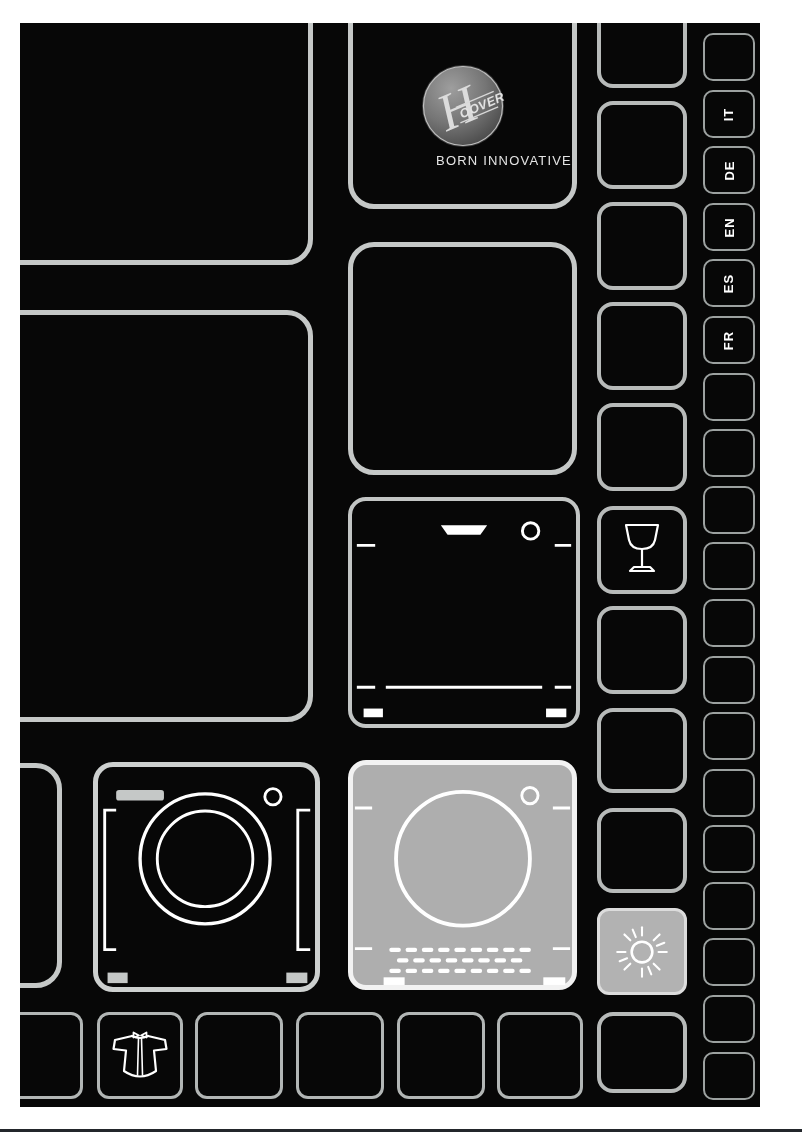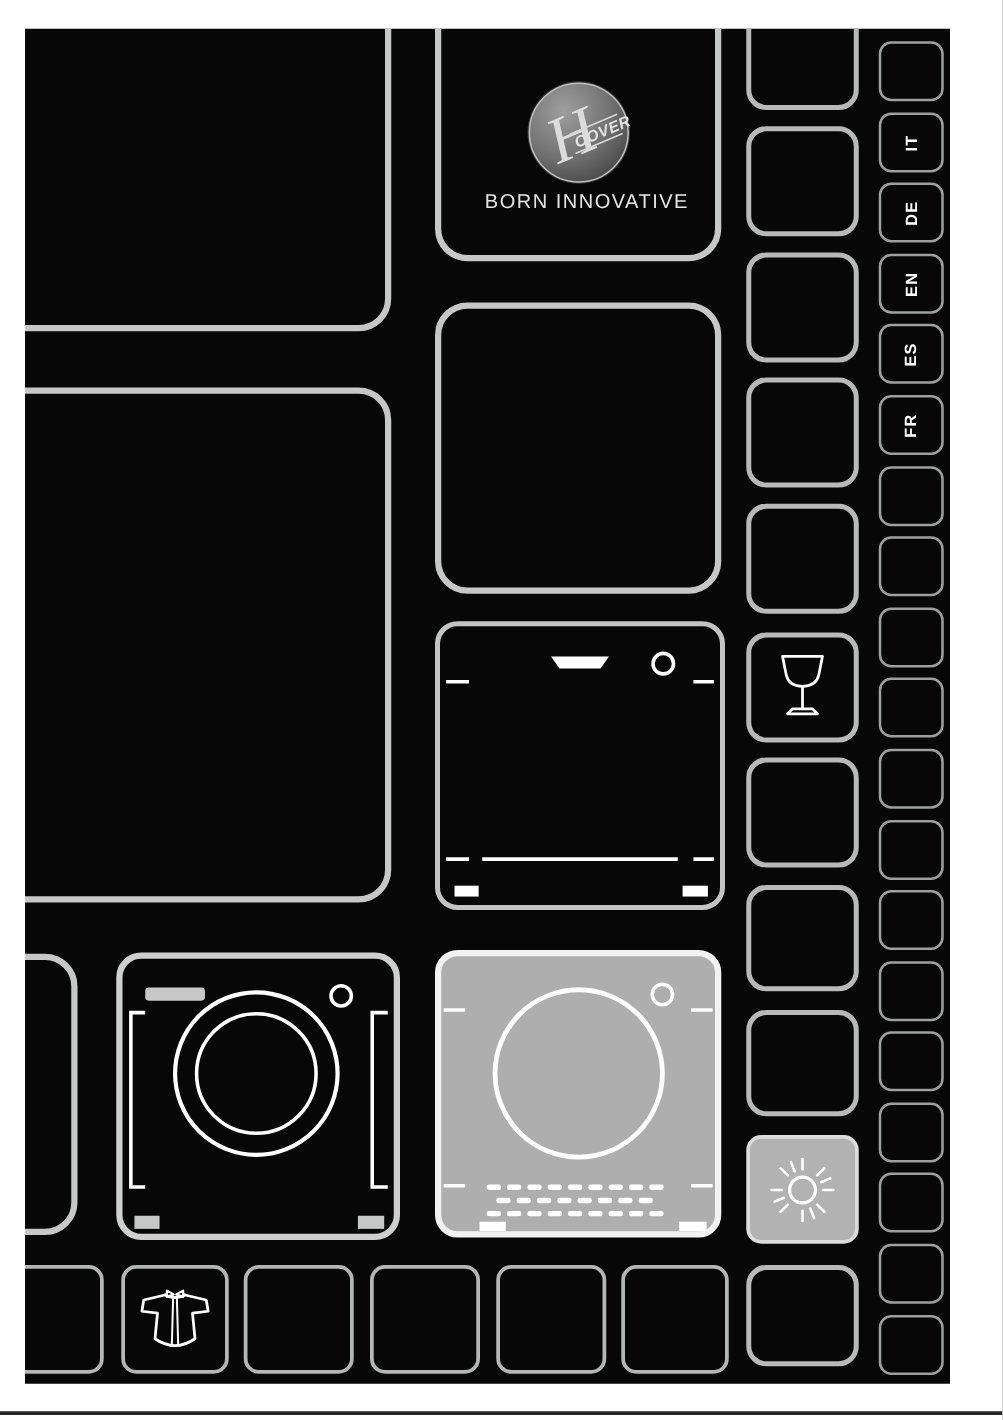--- a/index.html
+++ b/index.html
@@ -11,22 +11,22 @@
   .c-mid{border:4px solid #b7bab9;border-radius:16px;}
   .c-row{border:3px solid #b2b6b5;border-radius:12px;}
   .c-sm{border:2.5px solid #9ca1a0;border-radius:10px;}
   .c-washer{border:5px solid #cdd0cf;border-radius:20px;}
   .c-dw{border:4px solid #c2c5c4;border-radius:18px;}
   .c-dryer{border:5px solid #f2f2f2;border-radius:18px;background:#aeaeae;}
   .c-sun{border:3px solid #dcdcdc;border-radius:12px;background:#b2b2b2;}
   .center{display:flex;align-items:center;justify-content:center;}
   .lang{color:#ffffff;font-weight:bold;font-size:13px;letter-spacing:1px;transform:rotate(-90deg);white-space:nowrap;}
   .logo-svg{position:absolute;left:50%;transform:translateX(-50%);top:96px;}
-  .tagline{position:absolute;left:0;right:0;top:185px;text-align:center;color:#e4e4e4;
-           font-size:16px;letter-spacing:1.2px;padding-left:14px;}
+  .tagline{position:absolute;left:0;right:0;top:185px;text-align:right;color:#e4e4e4;
+           font-size:13px;letter-spacing:1.2px;padding-left:14px;}
   .icon-abs{position:absolute;inset:0;width:100%;height:100%;}
   .rule{position:absolute;left:0;top:1129px;width:802px;height:3px;background:#23262b;}
 </style>
 </head>
 <body>
 
 <div class="screen">
   <div class="panel">
 
     <div class="cell c-big" style="left:-60px;top:-60px;width:353px;height:302px;"></div>

